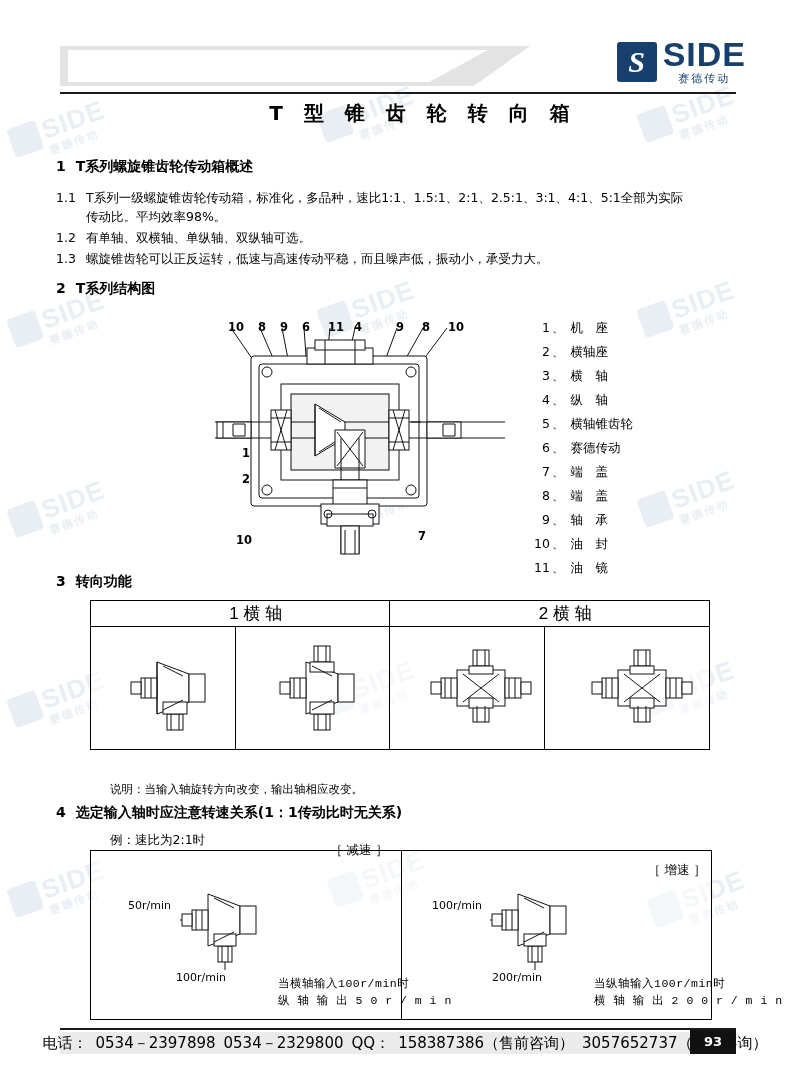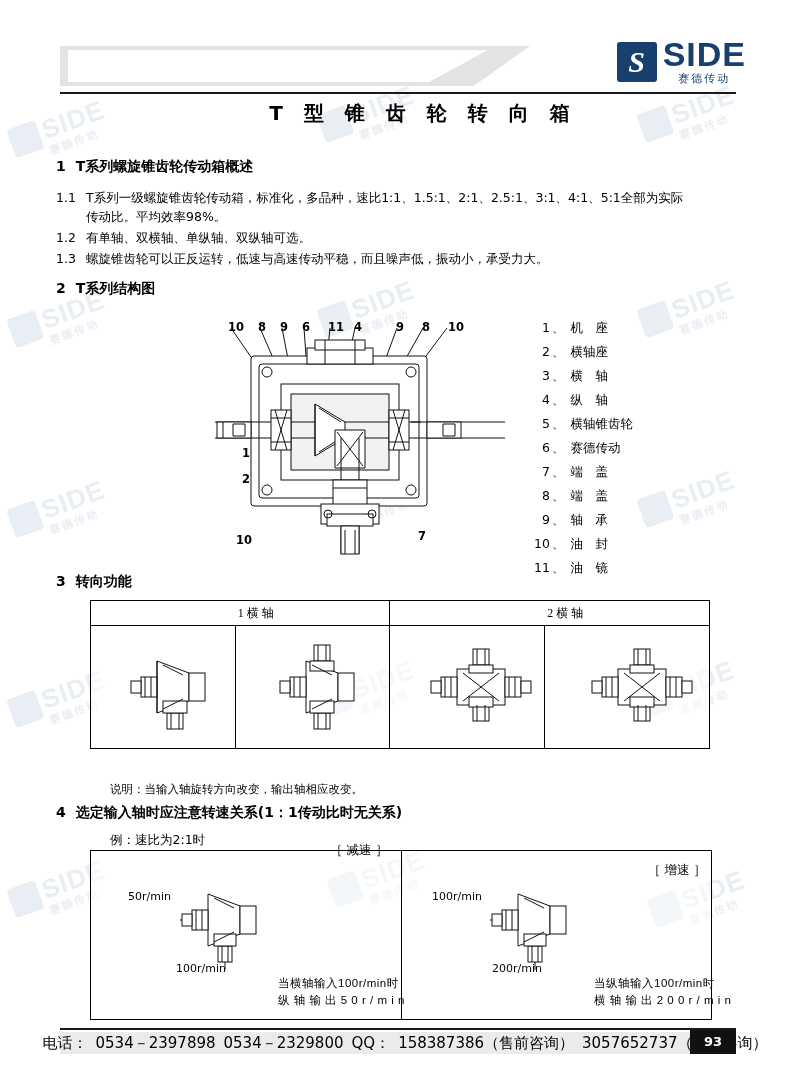--- a/index.html
+++ b/index.html
@@ -201,22 +201,22 @@
     position: absolute;
     left: 90px; top: 600px;
     width: 620px;
     border: 1px solid #000;
     border-collapse: collapse;
     background: rgba(255,255,255,0.55);
   }
   .tbl3 td {
     border: 1px solid #000;
     text-align: center;
-    font-size: 12px;
-    font-family: Liberation Serif, serif;
+    font-size: 17px;
+    font-family: Liberation Sans, sans-serif;
     padding-left: 32px;
   }
   .tbl3 .hrow td { height: 22px; font-weight: normal; }
   .tbl3 .srow td { height: 22px; }
   .tbl3 .cellfig td { height: 120px; vertical-align: middle; }
 
   .note3 {
     position: absolute;
     left: 110px; top: 782px;
     font-size: 11.5px;
@@ -244,26 +244,27 @@
   }
   .tagbox {
     position: absolute;
     font-size: 12.5px;
     font-family: "DejaVu Sans", sans-serif;
   }
   .small-lbl {
     position: absolute;
     font-size: 11px;
     font-family: "DejaVu Sans", sans-serif;
+    margin-top: 9px;
   }
   .cap4 {
     position: absolute;
     font-size: 11.5px;
     line-height: 17px;
-    font-family: Liberation Sans, sans-serif;
+    font-family: Liberation Mono, monospace;
     letter-spacing: 0.5px;
   }
 
   
   .footer-line {
     position: absolute;
     left: 60px; top: 1028px;
     width: 676px;
     border-top: 2px solid #1a1a1a;
   }

